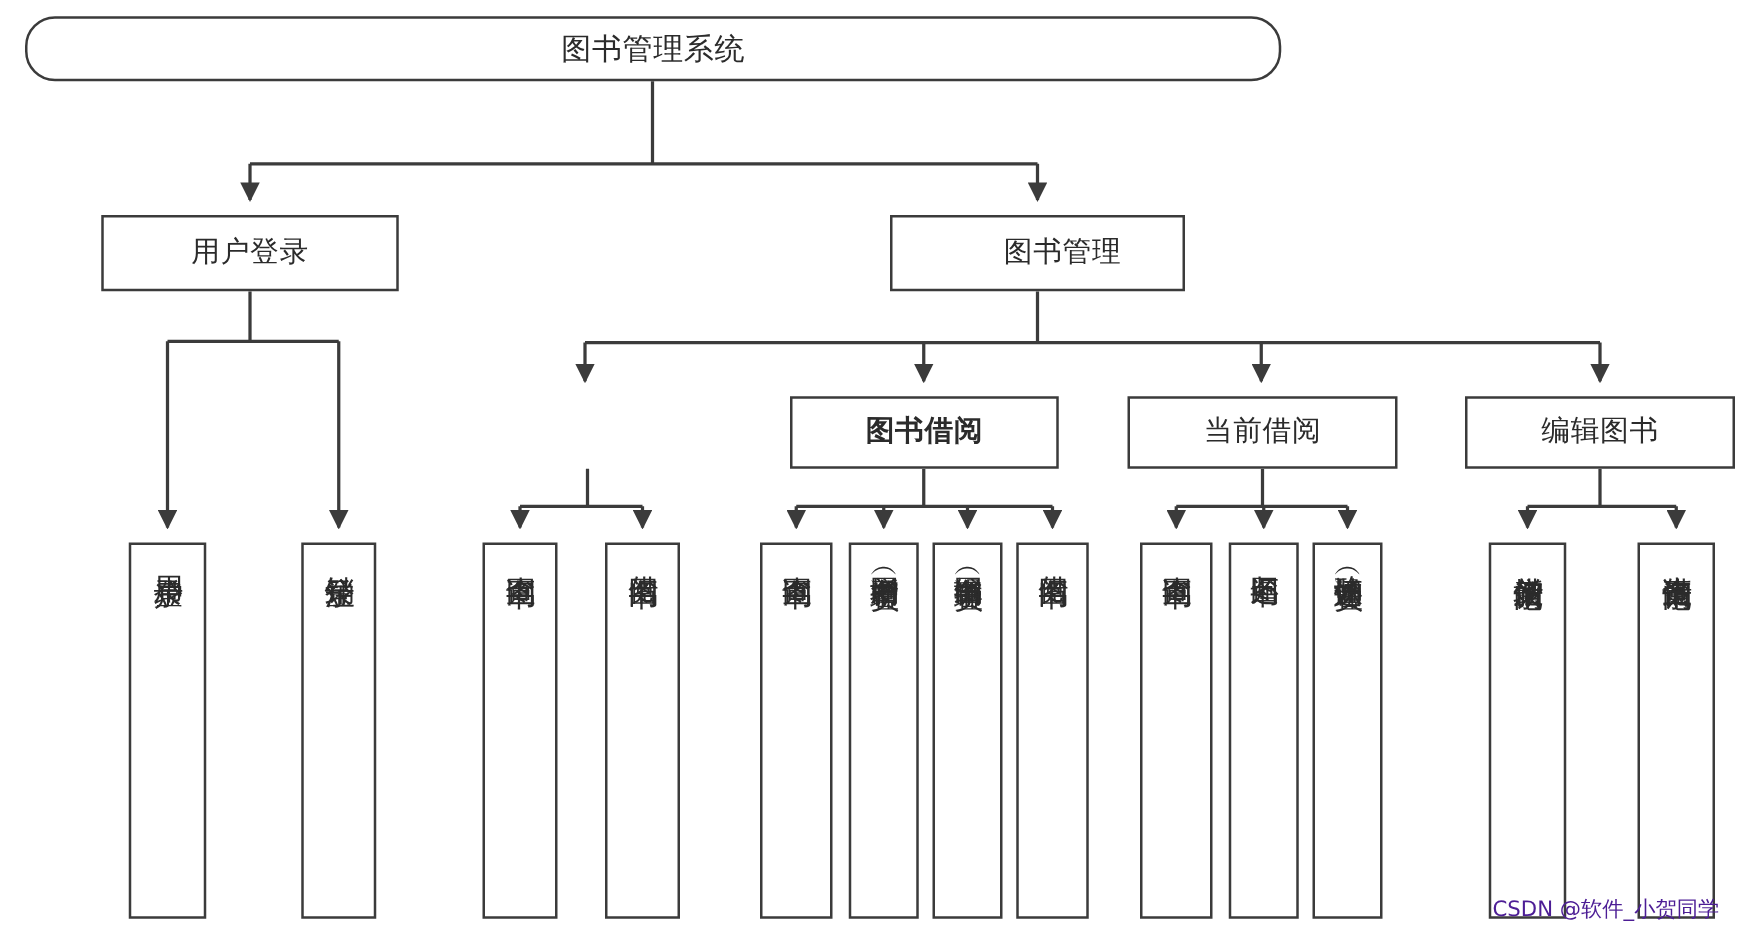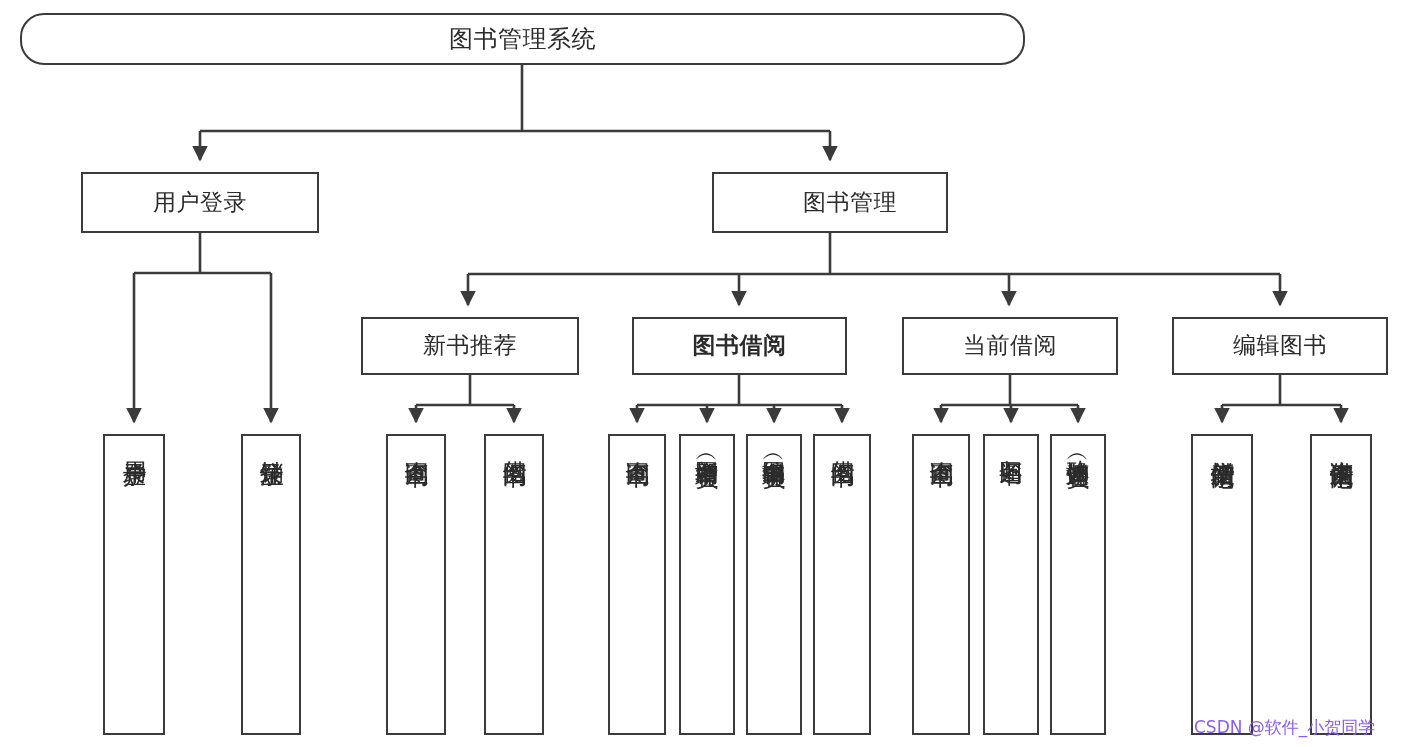--- a/index.html
+++ b/index.html
@@ -63,21 +63,21 @@
     line-height: 1.06;
     letter-spacing: 1px;
     white-space: normal;
     max-height: 100%;
   }
   .node.leaf.tall .lbl {
     font-size: 23px;
   }
   .watermark {
     position: absolute;
-    color: #8b5cf6;
+    color: #4c1d95;
     font-size: 17px;
     white-space: nowrap;
     z-index: 5;
     font-family: "DejaVu Sans", "Liberation Sans", sans-serif;
   }
 </style>
 </head>
 <body>
 
 <div id="canvas">
@@ -136,23 +136,20 @@
     <span class="lbl">图书管理系统</span>
   </div>
 
   <div class="node horiz" style="left:81px; top:172px; width:238px; height:61px;">
     <span class="lbl">用户登录</span>
   </div>
   <div class="node horiz" style="left:712px; top:172px; width:236px; height:61px;padding-left:40px;">
     <span class="lbl">图书管理</span>
   </div>
 
-  <div class="node horiz" style="left:361px; top:317px; width:218px; height:58px;">
-    <span class="lbl">新书推荐</span>
-  </div>
   <div class="node horiz" style="left:632px; top:317px; width:215px; height:58px;font-weight:bold;">
     <span class="lbl">图书借阅</span>
   </div>
   <div class="node horiz" style="left:902px; top:317px; width:216px; height:58px;">
     <span class="lbl">当前借阅</span>
   </div>
   <div class="node horiz" style="left:1172px; top:317px; width:216px; height:58px;">
     <span class="lbl">编辑图书</span>
   </div>
 

